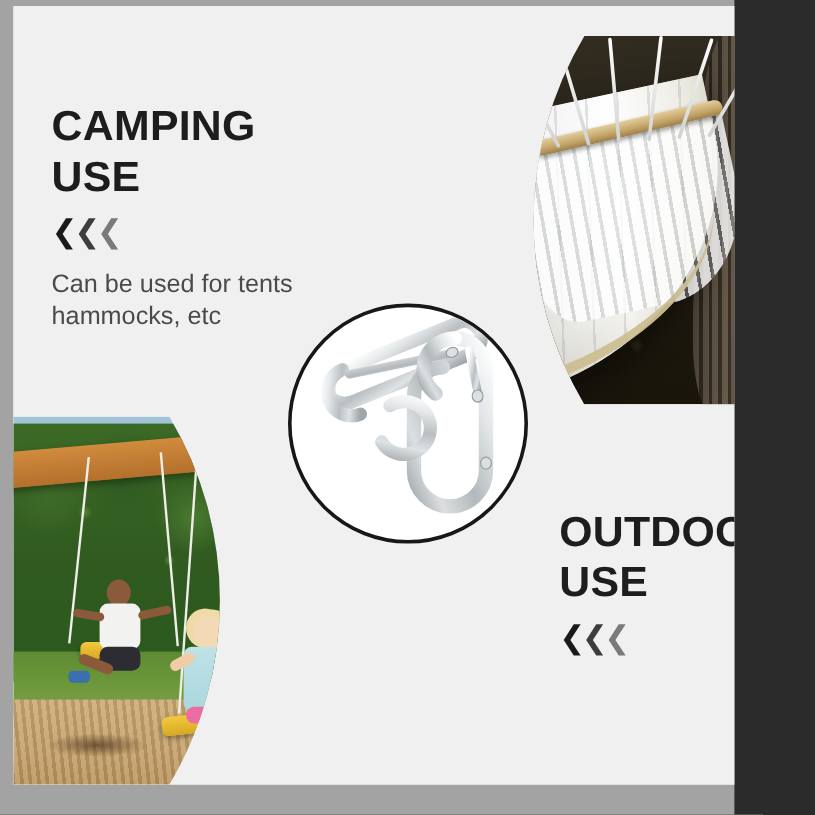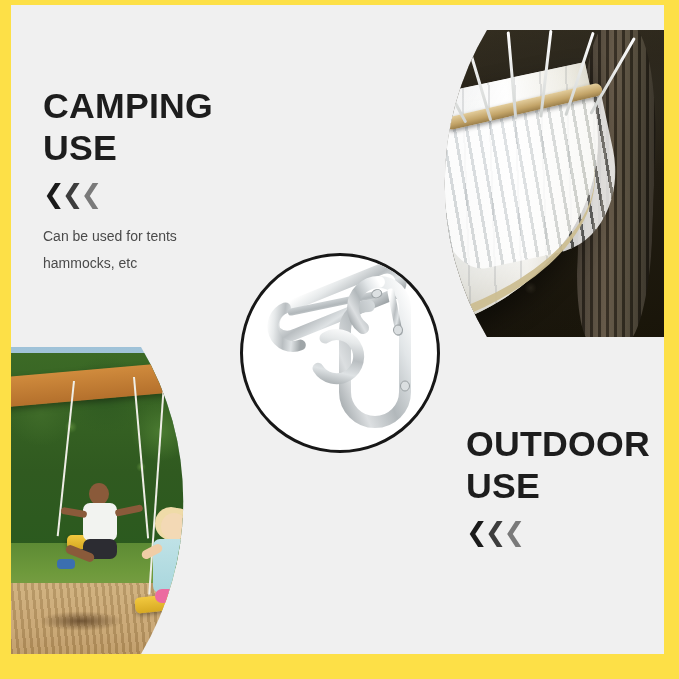--- a/index.html
+++ b/index.html
@@ -1,21 +1,21 @@
 <!DOCTYPE html>
 <html><head>
 <meta charset="utf-8">
 <style>
   html,body{margin:0;padding:0;}
   body{
     width:679px;height:679px;overflow:hidden;
     background:#2b2b2b;
     font-family:"Liberation Sans", sans-serif;
   }
-  #stage{position:relative;width:679px;height:679px;overflow:hidden;background:#fde047;}
+  #stage{position:relative;width:612px;height:679px;overflow:hidden;background:#a3a3a3;}
 
   
   .canvas{
     position:absolute;left:11px;top:5px;width:653px;height:649px;
     background:#f0f0f0;overflow:hidden;
   }
 
   
   .photo-top{
     position:absolute;left:176px;top:25px;width:477px;height:307px;
@@ -198,21 +198,21 @@
     letter-spacing:.2px;margin:0;white-space:pre-line;
     font-family:"Liberation Sans", sans-serif;
     transform:scaleX(1.02);transform-origin:left center;
   }
   .chevrons{margin-top:14px;display:flex;align-items:center;gap:0px;height:22px;}
   .chev{font-size:26px;font-weight:700;line-height:22px;font-family:"DejaVu Sans",sans-serif;margin-right:-3px;}
   .chev.c1{color:#1a1a1a;}
   .chev.c2{color:#3d3d3d;}
   .chev.c3{color:#7a7a7a;}
   .subtext{
-    margin-top:18px;font-size:14px;line-height:27px;color:#4a4a4a;
+    margin-top:18px;font-size:21px;line-height:27px;color:#4a4a4a;
     white-space:pre-line;font-family:"Liberation Sans", sans-serif;
   }
 </style>
 </head>
 <body>
 
 <div id="stage">
   <div class="canvas">
 
     <div class="photo-top">

